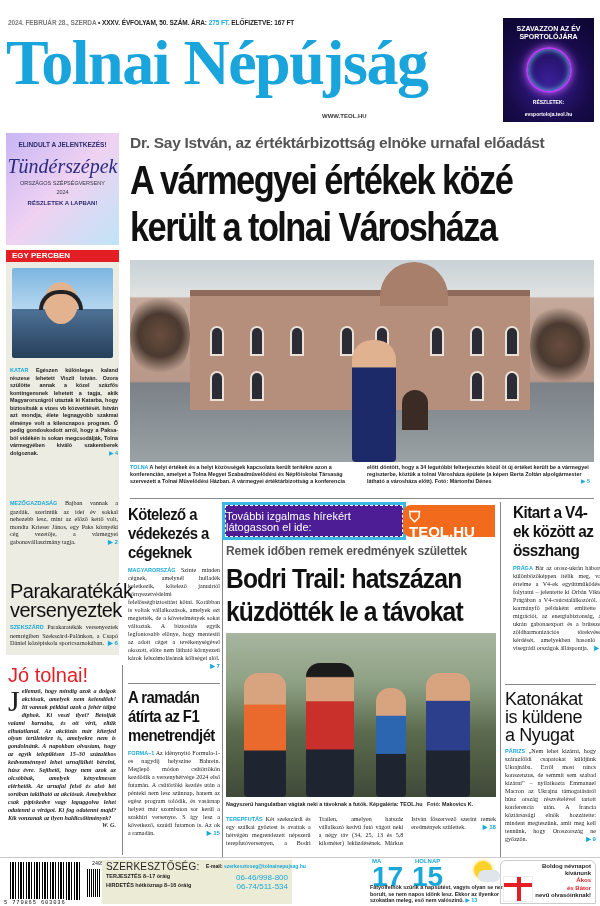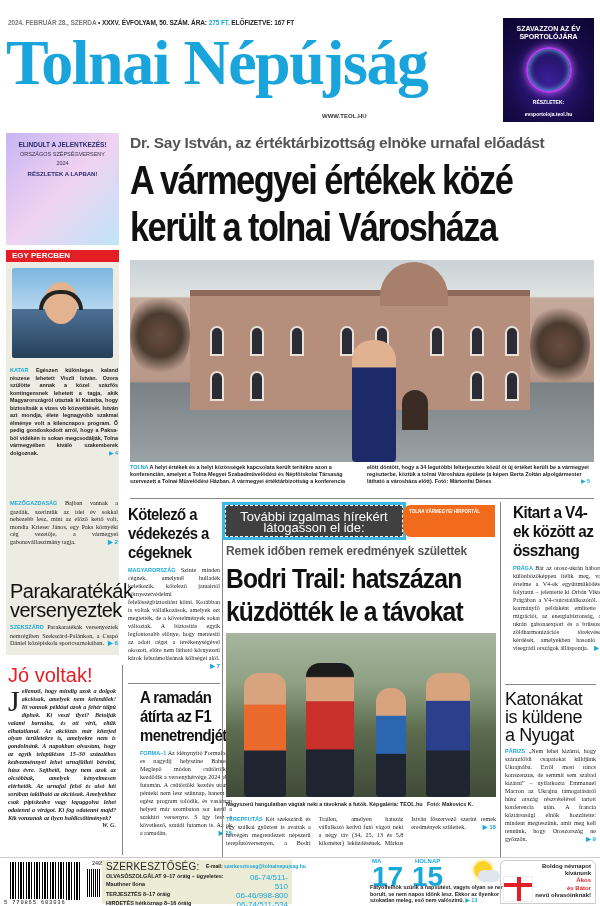--- a/index.html
+++ b/index.html
@@ -40,21 +40,21 @@
 .door{position:absolute;left:222px;top:110px;width:26px;height:40px;background:#3a2b24;border-radius:13px 13px 0 0}
 .person{position:absolute;left:222px;top:80px;width:44px;height:122px;background:linear-gradient(180deg,#e0b28f 0,#e0b28f 22%,#1d2a6a 23%,#1d2a6a 100%);border-radius:20px 20px 4px 4px}
 .tree{position:absolute;width:60px;height:90px;border-radius:50%;background:radial-gradient(circle,#6a4d3e 0,#4a3a30 40%,transparent 70%)}
 .caption{left:130px;top:464px;width:460px;font-size:5.4px;font-weight:bold;line-height:7.2px;color:#222;column-count:2;column-gap:14px}
 .caption .k{color:#1aa8d8}
 .hr{height:1px;background:#888}
 .col-h{font-size:16.5px;font-weight:bold;line-height:19px;letter-spacing:-0.6px;transform:scaleX(0.9);transform-origin:left top;white-space:nowrap}
 .col-p{font-family:"Liberation Serif",serif;font-size:6.1px;line-height:8px;text-align:justify;color:#222}
 .col-p .k{font-family:"Liberation Sans",sans-serif;font-weight:bold;color:#1aa8d8;font-size:5.5px}
 .teol{left:225px;top:505px;width:270px;height:32px;display:flex}
-.teol .l{flex:1;background:#404040;border:1px dashed #fff;outline:3px solid #3ab7e4;color:#fff;font-size:13px;text-align:center;line-height:11px;padding-top:5px}
+.teol .l{flex:1;background:#4c1d95;border:1px dashed #fff;outline:3px solid #3ab7e4;color:#fff;font-size:11px;text-align:left;line-height:11px;padding-top:5px}
 .teol .r{width:92px;background:#f26b1d;color:#fff;border-radius:8px 0 0 8px;padding:4px 6px;font-weight:bold}
 .teol .r .big{font-size:15px;line-height:15px}
 .teol .r .sm{font-size:4.5px;line-height:5px}
 .remek{left:226px;top:544px;font-size:12px;font-weight:bold;color:#555;letter-spacing:-0.2px}
 .bodri{left:226px;top:562px;width:280px;font-weight:bold;font-size:28px;line-height:33px;letter-spacing:-1px;transform:scaleX(0.88);transform-origin:left top;white-space:nowrap}
 .photo-run{left:226px;top:633px;width:270px;height:164px;background:linear-gradient(180deg,#a7b5a0 0%,#8fa184 30%,#5c6b4e 60%,#3f4a38 100%);overflow:hidden}
 .runner{position:absolute;border-radius:14px 14px 4px 4px}
 .run-cap{left:226px;top:801px;font-size:5.4px;font-weight:bold;color:#222}
 .bodri-text{left:226px;top:815px;width:270px;font-family:"Liberation Serif",serif;font-size:6.1px;line-height:8px;column-count:3;column-gap:8px;text-align:justify;color:#222}
 .bodri-text .k{font-family:"Liberation Sans",sans-serif;font-weight:bold;color:#1aa8d8;font-size:5.5px}
@@ -91,20 +91,21 @@
 
 <div class="abs ad-sport">
   <div class="t">SZAVAZZON AZ ÉV SPORTOLÓJÁRA</div>
   <div class="ring"></div>
   <div class="b">RÉSZLETEK:</div>
   <div class="b">evsportoloja.teol.hu</div>
 </div>
 
 <div class="abs ad-beauty">
   <div class="a">ELINDULT A JELENTKEZÉS!</div>
+  <div class="s">Tündérszépek</div>
   <div class="c">ORSZÁGOS SZÉPSÉGVERSENY</div>
   <div class="c">2024</div>
   <div class="d">RÉSZLETEK A LAPBAN!</div>
 </div>
 <div class="abs egy">EGY PERCBEN</div>
 <div class="abs sidebar-bg"></div>
 <div class="abs photo-man">
   <div class="face"></div>
   <div class="phones"></div>
 </div>
@@ -127,21 +128,21 @@
 
 <div class="abs" style="left:10px;top:582px;width:108px">
   <div class="side-h" style="font-size:20px;line-height:19px">Parakaratékák versenyeztek</div>
   <p class="side-p" style="margin-top:3px">
     <span class="k">SZEKSZÁRD</span>
     <span>Parakaratékák versenyeztek nemrégiben Szekszárd-Palánkon, a Csapó Dániel középiskola sportcsarnokában.</span>
     <span class="ptr">▶ 6</span>
   </p>
 </div>
 
-<div class="abs jo">Jó voltak!</div>
+<div class="abs jo">Jó tolnai!</div>
 <div class="abs jo-text">
   <span class="dc">J</span>
   <span>ellemző, hogy mindig azok a dolgok akciósak, amelyek nem kelendőek! Itt vannak például azok a fehér tálpú díphok. Ki veszi ilyet? Betolják valami barnába, és ott virít, eltűk elhatatlanul. Az akciózás már kiterjed olyan területekre is, amelyekre nem is gondolnánk. A napokban olvastam, hogy az egyik településen 15–30 százalékos kedvezménnyel lehet urnafülkét bérelni, húsz évre. Sejthető, hogy nem azok az olcsóbbak, amelyek kényelmesen elérhetők. Az urnafal felső és alsó két sorában található az akciósak. Amelyekhez csak pipiskedve vagy leguggolva lehet odatenni a virágot. Ki fog odatenni majd? Kik vonzanak az ilyen haldicsőítmények?</span>
   <span style="float:right">W. G.</span>
 </div>
 <div class="abs vline" style="left:122px;top:665px;height:190px"></div>
 
 <div class="abs sub">Dr. Say István, az értéktárbizottság elnöke urnafal előadást</div>
 <div class="abs headline">
   <div>A vármegyei értékek közé</div>
@@ -178,36 +179,37 @@
 
 <div class="abs" style="left:128px;top:505px;width:92px">
   <div class="col-h" style="width:100px;white-space:normal">Kötelező a védekezés a cégeknek</div>
   <p class="col-p" style="margin-top:4px">
     <span class="k">MAGYARORSZÁG</span>
     <span>Szinte minden cégnek, amelynél hulladék keletkezik, kötelező januártól környezetvédelmi felelősségbiztosítást kötni. Korábban is voltak vállalkozások, amelyek ezt megtették, de a követelmények sokat változtak. A biztosítás egyik legfontosabb előnye, hogy mentesíti az adott céget a tevékenységével okozott, előre nem látható környezeti károk felszámolásának költségei alól.</span>
     <span class="ptr">▶ 7</span>
   </p>
 </div>
 <div class="abs hr" style="left:128px;top:683px;width:92px"></div>
-<div class="abs" style="left:140px;top:688px;width:92px">
+<div class="abs" style="left:128px;top:688px;width:92px">
   <div class="col-h" style="width:100px;white-space:normal">A ramadán átírta az F1 menetrendjét</div>
   <p class="col-p" style="margin-top:4px">
     <span class="k">FORMA–1</span>
     <span>Az idénynyitó Formula-1-es nagydíj helyszíne Bahrein. Meglepő módon csütörtökön kezdődik a versenyhétvége 2024 első futamán. A csütörtöki kezdés után a pénteki nem lesz szünnap, hanem az egész program tolódik, és vasárnap helyett már szombaton sor kerül a szakhíri versenyre. S így lesz a következő, szaúdi futamon is. Az ok a ramadán.</span>
     <span class="ptr">▶ 15</span>
   </p>
 </div>
 <div class="abs vline" style="left:222px;top:502px;height:355px"></div>
 
 <div class="abs teol">
   <div class="l">
     <div>További izgalmas hírekért</div>
     <div>látogasson el ide:</div>
   </div>
   <div class="r">
+    <div class="big"><span>⛉</span> <span>TEOL.HU</span></div>
     <div class="sm">TOLNA VÁRMEGYEI HÍRPORTÁL</div>
   </div>
 </div>
 
 <div class="abs remek">Remek időben remek eredmények születtek</div>
 <div class="abs bodri">
   <div>Bodri Trail: hatszázan</div>
   <div>küzdötték le a távokat</div>
 </div>
 <div class="abs photo-run">
@@ -251,24 +253,20 @@
 <div class="abs" style="left:92px;top:861px;font-size:5px;font-family:'Liberation Mono',monospace">24050</div>
 <div class="abs" style="left:4px;top:899px;font-size:5.5px;font-family:'Liberation Mono',monospace;letter-spacing:0.8px;background:#fff">5 770865 603036</div>
 
 <div class="abs footer-box">
   <div style="position:absolute;left:4px;top:1px" class="f-title">SZERKESZTŐSÉG:</div>
   <div style="position:absolute;left:104px;top:3px;font-size:5px;font-weight:bold;white-space:nowrap">
     <span>E-mail:</span>
     <span style="color:#1aa8d8">szerkesztoseg@tolnainepujsag.hu</span>
   </div>
   <div style="position:absolute;left:4px;top:13px;width:182px">
-    <div style="display:flex;justify-content:space-between">
-      <span class="f-row">OLVASÓSZOLGÁLAT 9–17 óráig – ügyeletes: Mauthner Ilona</span>
-      <span class="f-num">06-74/511-510</span>
-    </div>
     <div style="display:flex;justify-content:space-between">
       <span class="f-row">TERJESZTÉS 8–17 óráig</span>
       <span class="f-num">06-46/998-800</span>
     </div>
     <div style="display:flex;justify-content:space-between">
       <span class="f-row">HIRDETÉS hétköznap 8–16 óráig</span>
       <span class="f-num">06-74/511-534</span>
     </div>
   </div>
 </div>

